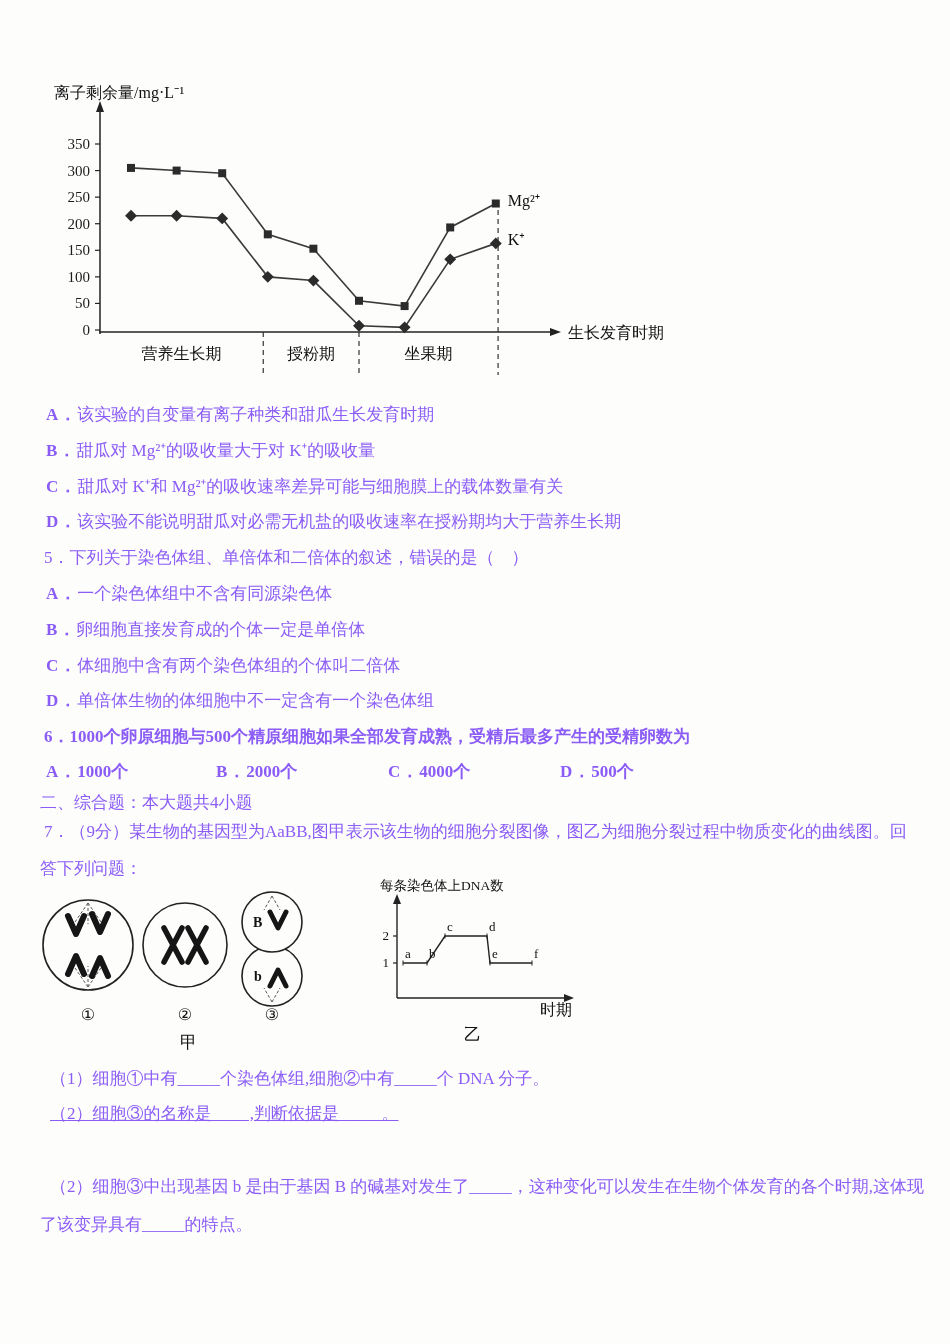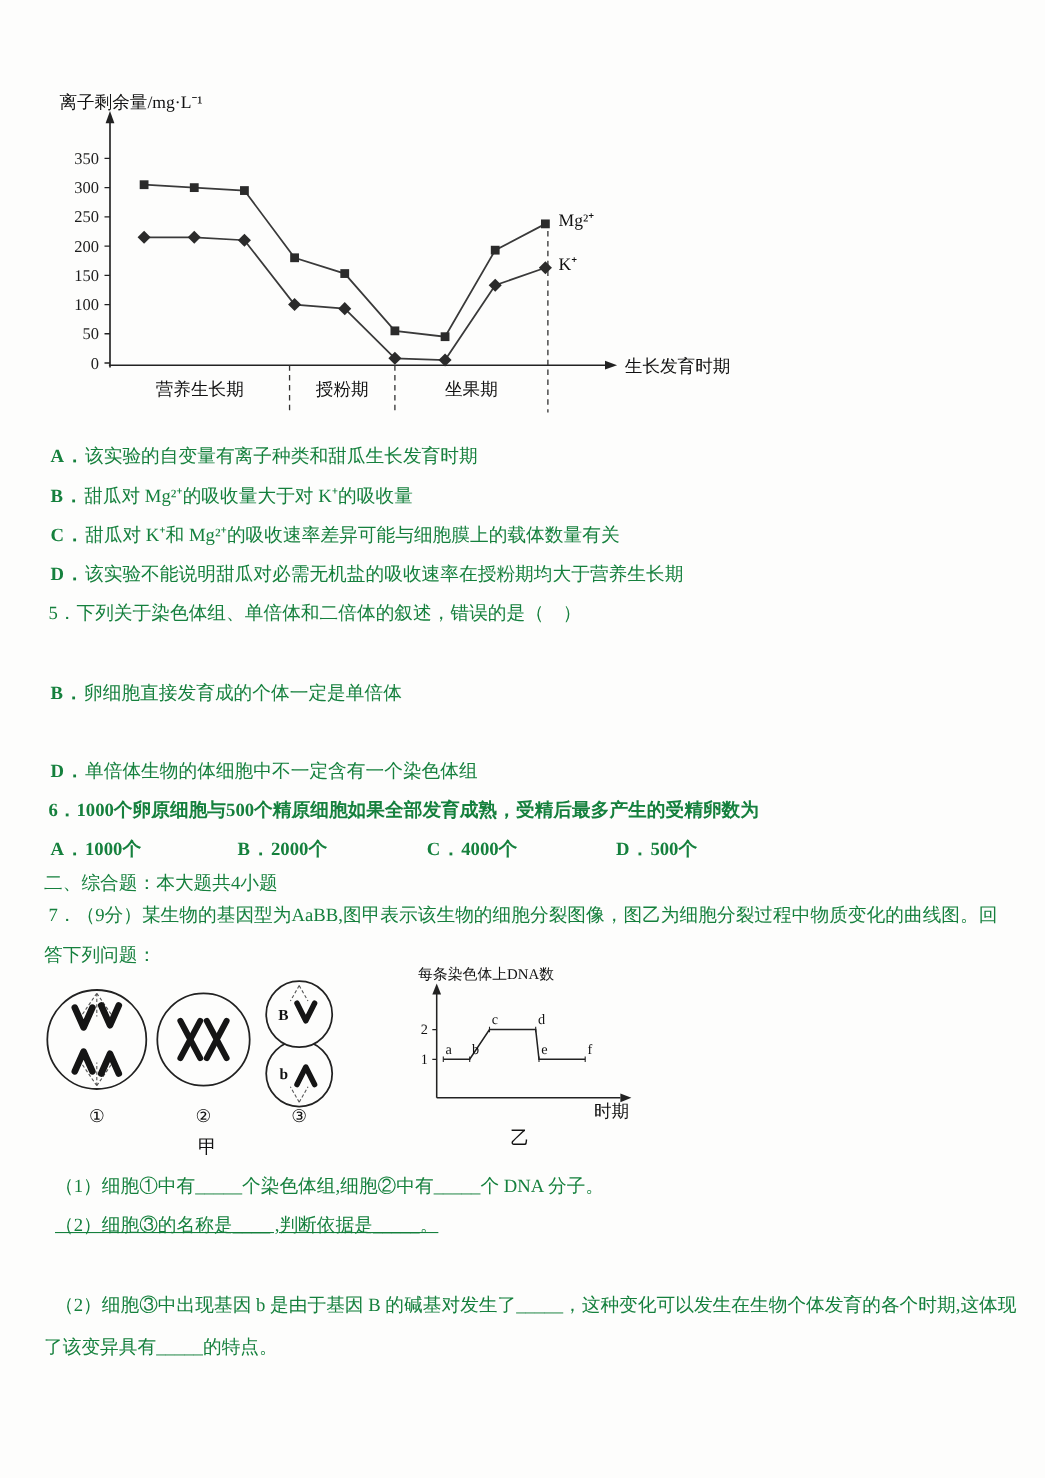--- a/index.html
+++ b/index.html
@@ -5,21 +5,21 @@
   * { margin:0; padding:0; box-sizing:border-box; }
   html,body { background:#e8e8e8; }
   body { font-family:"Liberation Serif", serif; }
   .page {
     position:relative; width:950px; height:1344px;
     background:#fdfdfc; color:#141414; overflow:hidden;
     margin:0 auto;
   }
   .t {
     position:absolute; font-size:17px; line-height:1.35;
-    white-space:nowrap; color:#15803d;
+    white-space:nowrap; color:#8b5cf6;
   }
   .bold { font-weight:700; }
   .opt .letter { font-weight:700; letter-spacing:1px; }
   svg text { font-family:"Liberation Serif", serif; }
   .tick   { font-size:15px; fill:#1c1c1c; }
   .lbl    { font-size:16px; fill:#111; }
   .lbl2   { font-size:13.5px; fill:#111; }
   .ptlbl  { font-size:13px; fill:#111; }
   .cellnum{ font-size:16px; fill:#111; }
   .cap    { font-size:17px; fill:#111; }
@@ -90,22 +90,28 @@
     <span class="letter">B．</span><span>甜瓜对 Mg²⁺的吸收量大于对 K⁺的吸收量</span>
   </div>
   <div class="t opt" style="left:46px; top:476px;">
     <span class="letter">C．</span><span>甜瓜对 K⁺和 Mg²⁺的吸收速率差异可能与细胞膜上的载体数量有关</span>
   </div>
   <div class="t opt" style="left:46px; top:511px;">
     <span class="letter">D．</span><span>该实验不能说明甜瓜对必需无机盐的吸收速率在授粉期均大于营养生长期</span>
   </div>
 
   <div class="t" style="left:44px; top:547px;">5．下列关于染色体组、单倍体和二倍体的叙述，错误的是（　）</div>
+  <div class="t opt" style="left:46px; top:583px;">
+    <span class="letter">A．</span><span>一个染色体组中不含有同源染色体</span>
+  </div>
   <div class="t opt" style="left:46px; top:619px;">
     <span class="letter">B．</span><span>卵细胞直接发育成的个体一定是单倍体</span>
+  </div>
+  <div class="t opt" style="left:46px; top:655px;">
+    <span class="letter">C．</span><span>体细胞中含有两个染色体组的个体叫二倍体</span>
   </div>
   <div class="t opt" style="left:46px; top:690px;">
     <span class="letter">D．</span><span>单倍体生物的体细胞中不一定含有一个染色体组</span>
   </div>
 
   <div class="t bold" style="left:44px; top:726px;">6．1000个卵原细胞与500个精原细胞如果全部发育成熟，受精后最多产生的受精卵数为</div>
   <div class="t opt bold" style="left:46px; top:761px;">
     <span class="letter">A．</span><span>1000个</span>
   </div>
   <div class="t opt bold" style="left:216px; top:761px;">

